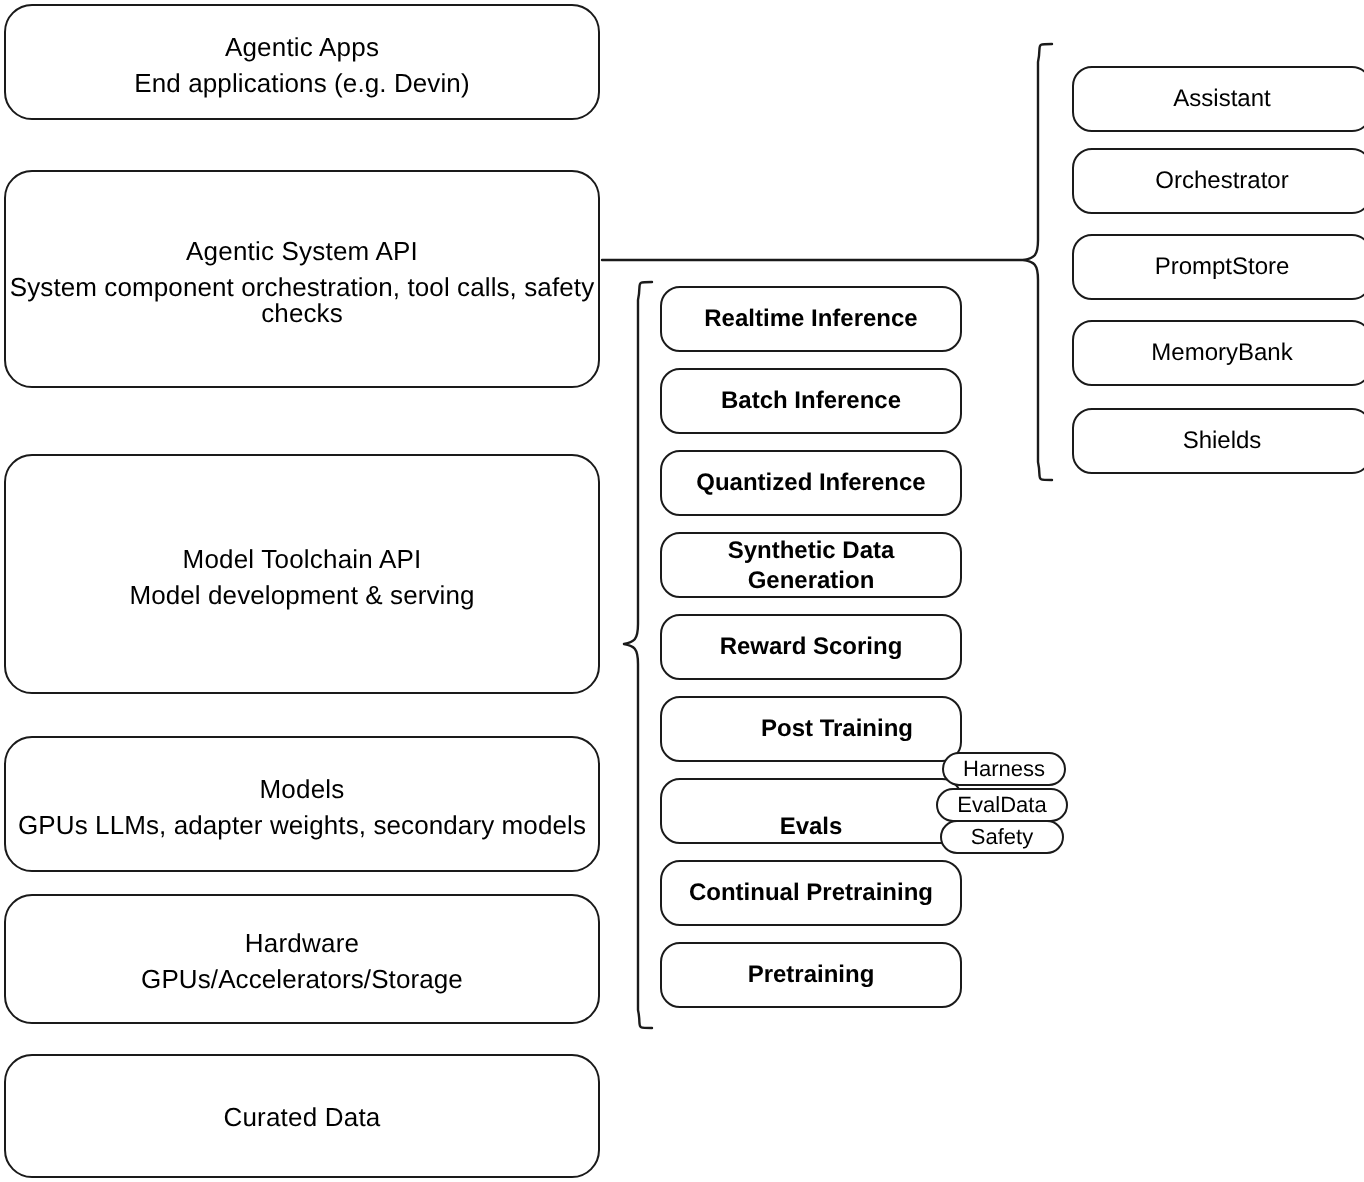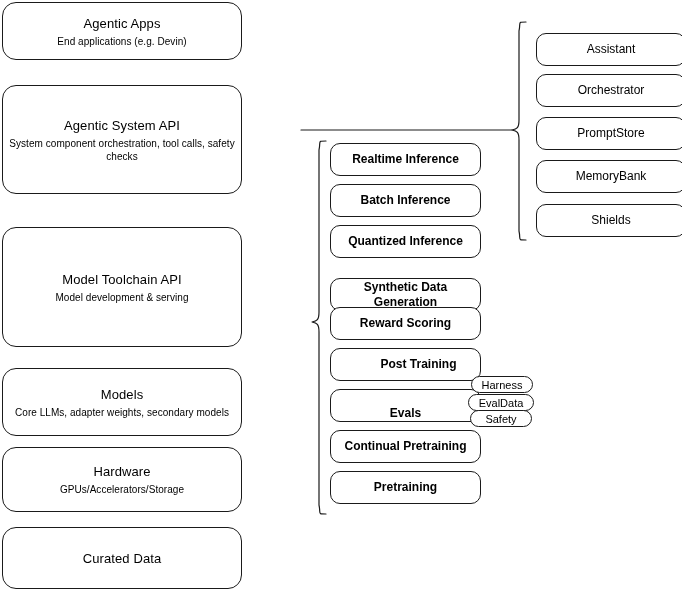--- a/index.html
+++ b/index.html
@@ -30,30 +30,30 @@
     flex-direction: column;
     align-items: center;
     justify-content: center;
     text-align: center;
     color: #000000;
   }
 
   
   .layer {
     left: 2px;
-    width: 240px;
+    width: 298px;
     border-radius: 14px;
   }
   .layer .title {
     font-size: 13px;
     line-height: 17px;
     letter-spacing: 0.1px;
   }
   .layer .subtitle {
-    font-size: 10px;
+    font-size: 13px;
     line-height: 13px;
     margin-top: 3px;
     letter-spacing: 0.05px;
   }
 
   
   .mid {
     left: 330px;
     width: 151px;
     height: 33px;
@@ -148,42 +148,42 @@
     <div class="subtitle">System component orchestration, tool calls, safety checks</div>
   </div>
 
   <div class="node layer" style="top:227px;height:120px;">
     <div class="title">Model Toolchain API</div>
     <div class="subtitle">Model development &amp; serving</div>
   </div>
 
   <div class="node layer" style="top:368px;height:68px;">
     <div class="title">Models</div>
-    <div class="subtitle">Core LLMs, adapter weights, secondary models</div>
+    <div class="subtitle">GPUs LLMs, adapter weights, secondary models</div>
   </div>
 
   <div class="node layer" style="top:447px;height:65px;">
     <div class="title">Hardware</div>
     <div class="subtitle">GPUs/Accelerators/Storage</div>
   </div>
 
   <div class="node layer" style="top:527px;height:62px;">
     <div class="title">Curated Data</div>
   </div>
 
   <div class="node mid" style="top:143px;">
     <div class="title">Realtime Inference</div>
   </div>
   <div class="node mid" style="top:184px;">
     <div class="title">Batch Inference</div>
   </div>
   <div class="node mid" style="top:225px;">
     <div class="title">Quantized Inference</div>
   </div>
-  <div class="node mid" style="top:266px;margin-top:12px;">
+  <div class="node mid" style="top:266px;">
     <div class="title">Synthetic Data Generation</div>
   </div>
   <div class="node mid" style="top:307px;">
     <div class="title">Reward Scoring</div>
   </div>
   <div class="node mid" style="top:348px;padding-left:26px;">
     <div class="title">Post Training</div>
   </div>
   <div class="node mid" style="top:389px;justify-content:flex-end;">
     <div class="title">Evals</div>

